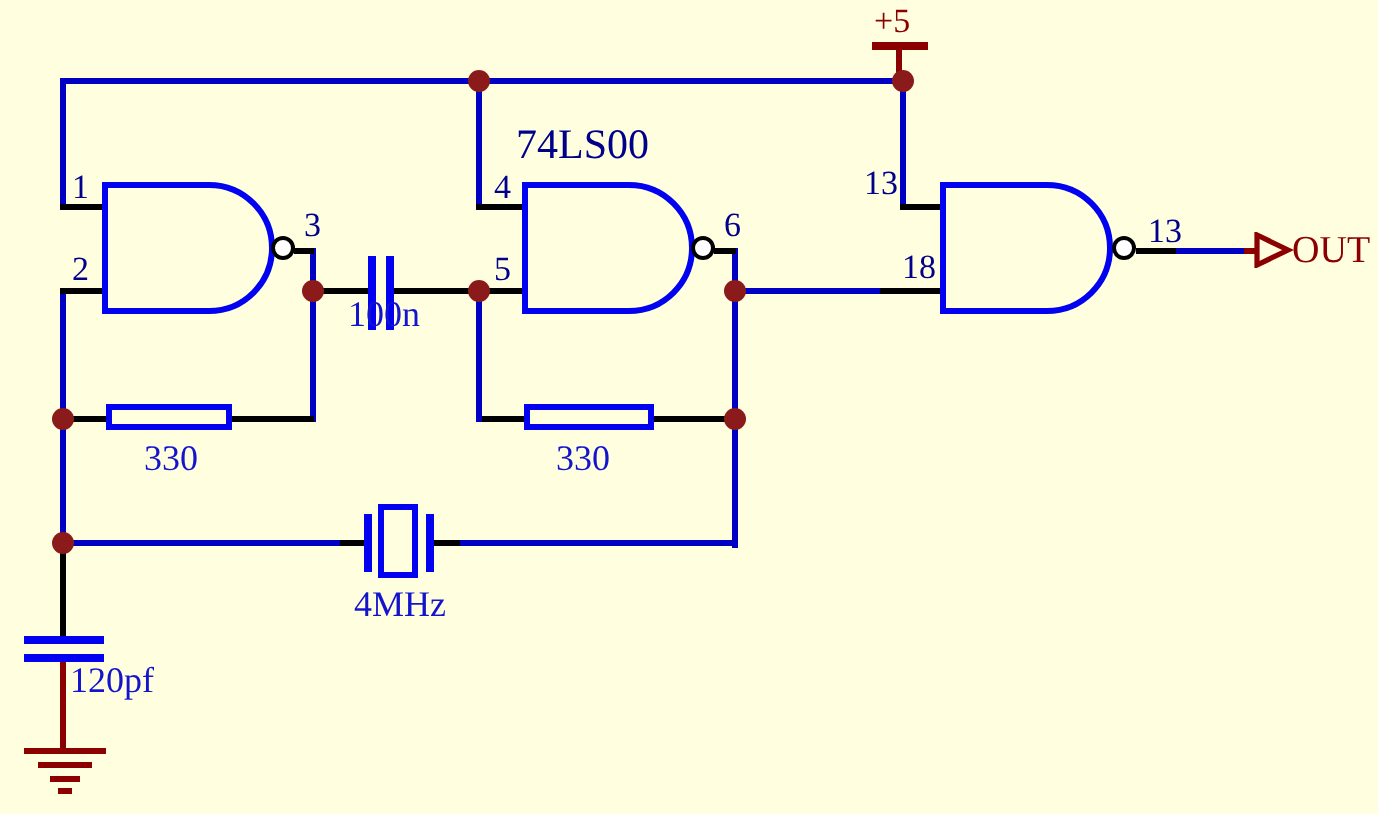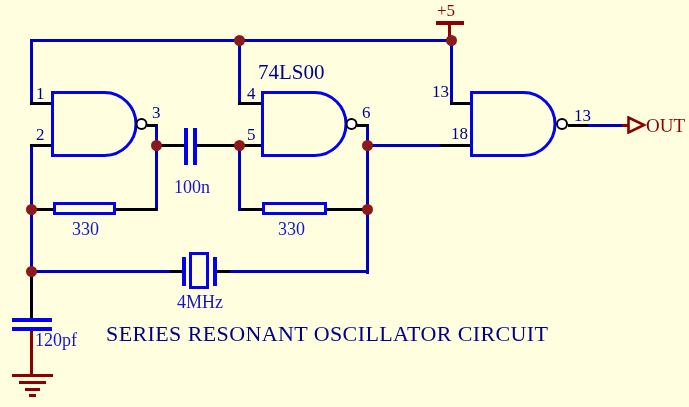--- a/index.html
+++ b/index.html
@@ -145,20 +145,19 @@
   <span class="pin-num" style="left:247px;top:126px;">5</span>
   <span class="pin-num" style="left:362px;top:104px;">6</span>
   <span class="pin-num" style="left:432px;top:83px;">13</span>
   <span class="pin-num" style="left:451px;top:125px;">18</span>
   <span class="pin-num" style="left:574px;top:107px;">13</span>
 
   <span class="chip-label" style="left:258px;top:62px;">74LS00</span>
   <span class="red-label" style="left:437px;top:2px;">+5</span>
   <span class="red-label" style="left:646px;top:116px;font-size:19px;">OUT</span>
 
-  <span class="comp-label" style="left:174px;top:178px;">100n</span>
+  <span class="comp-label" style="left:174px;top:148px;">100n</span>
   <span class="comp-label" style="left:72px;top:220px;">330</span>
   <span class="comp-label" style="left:278px;top:220px;">330</span>
   <span class="comp-label" style="left:177px;top:293px;">4MHz</span>
   <span class="comp-label" style="left:35px;top:331px;">120pf</span>
 
-  <span class="title" style="left:106px;top:323px;">SERIES RESONANT OSCILLATOR CIRCUIT</span>
 </div>
 
 </body></html>

